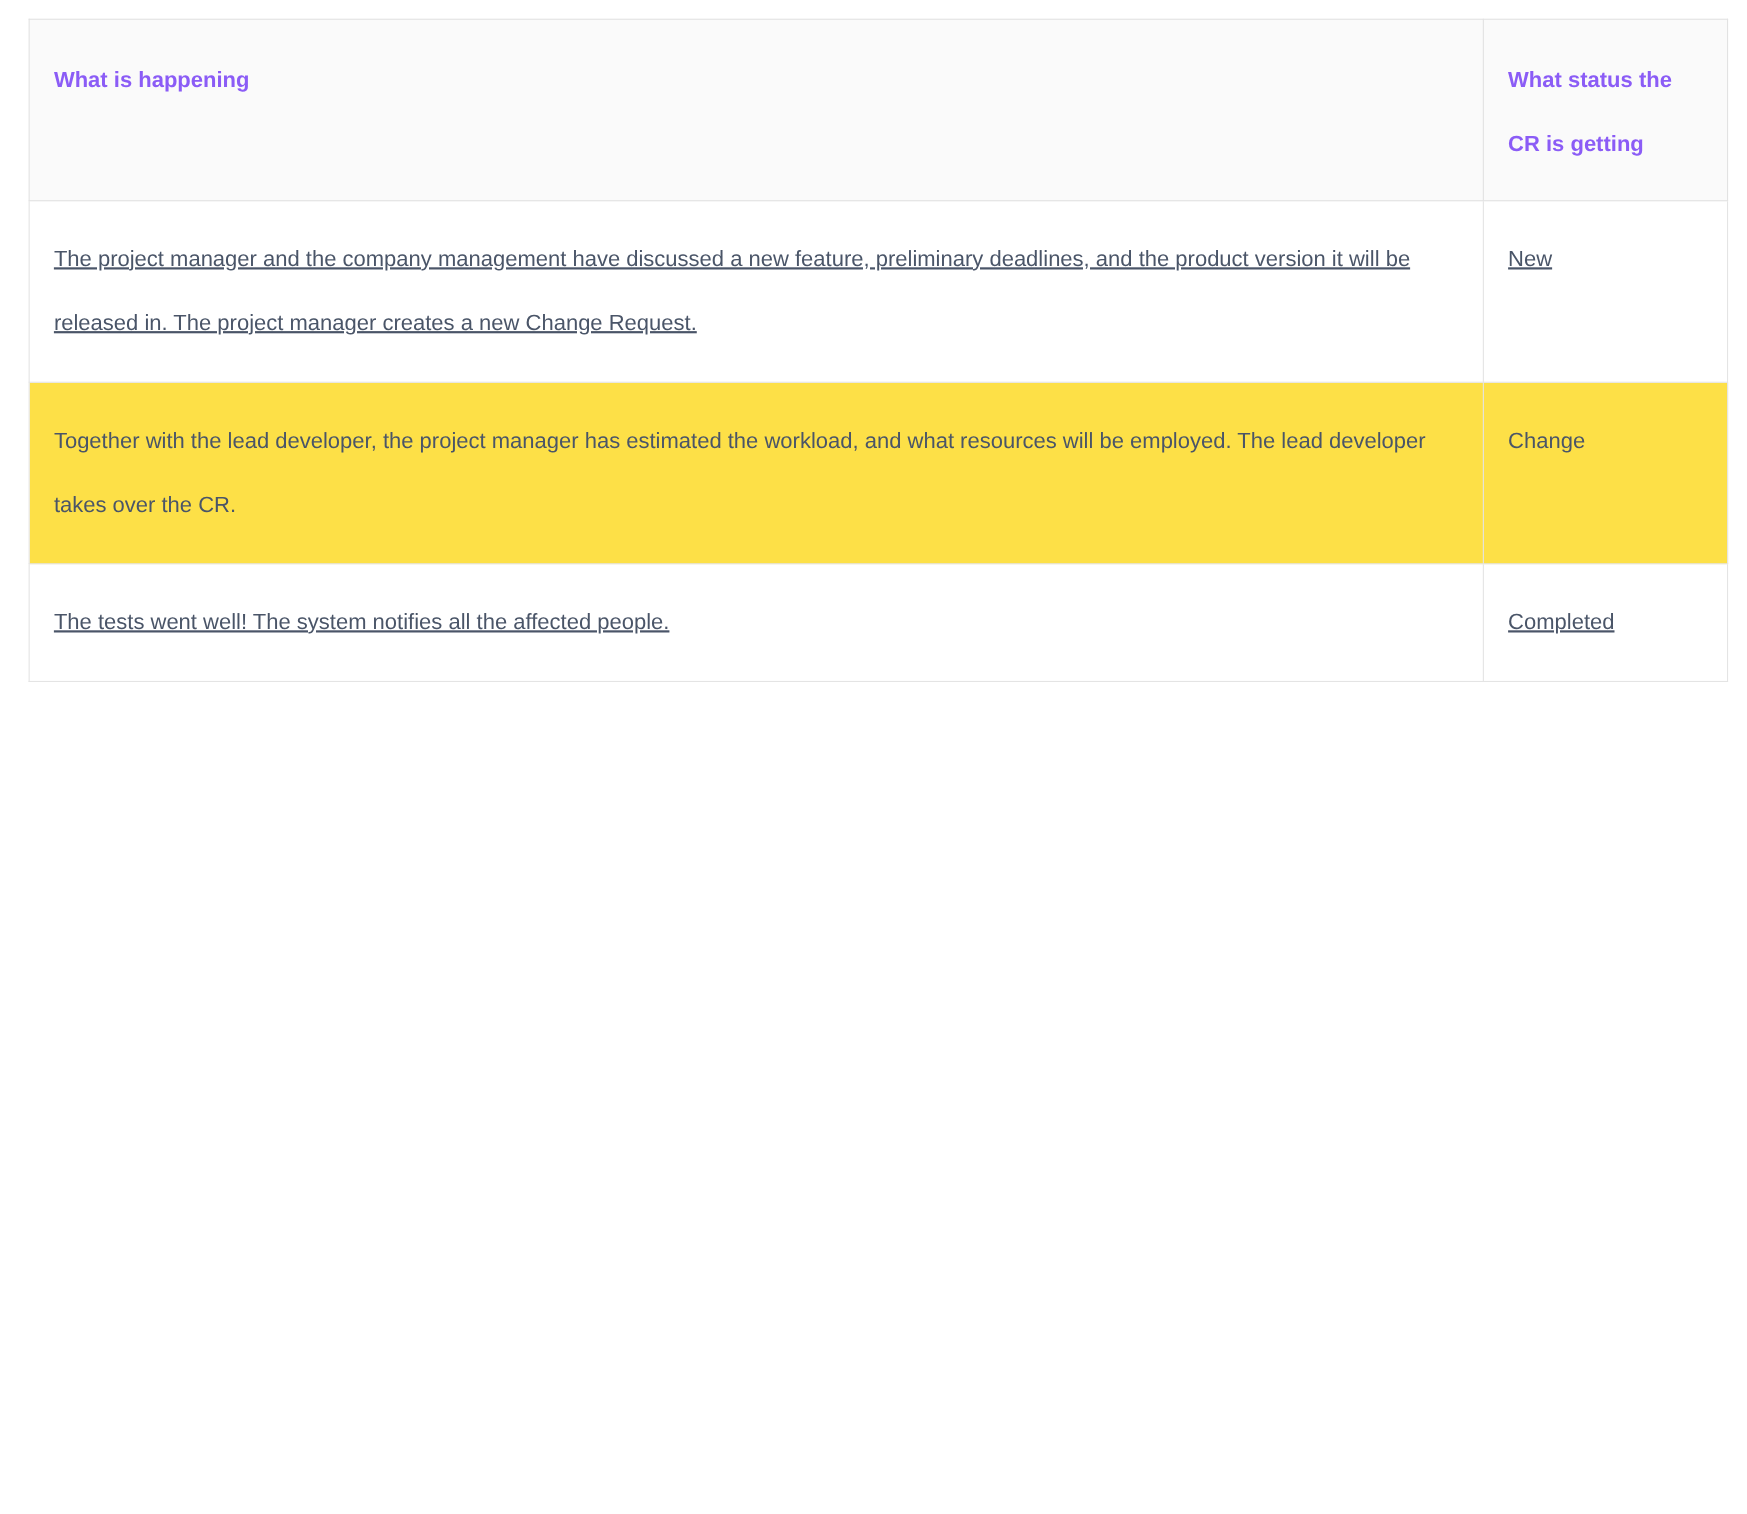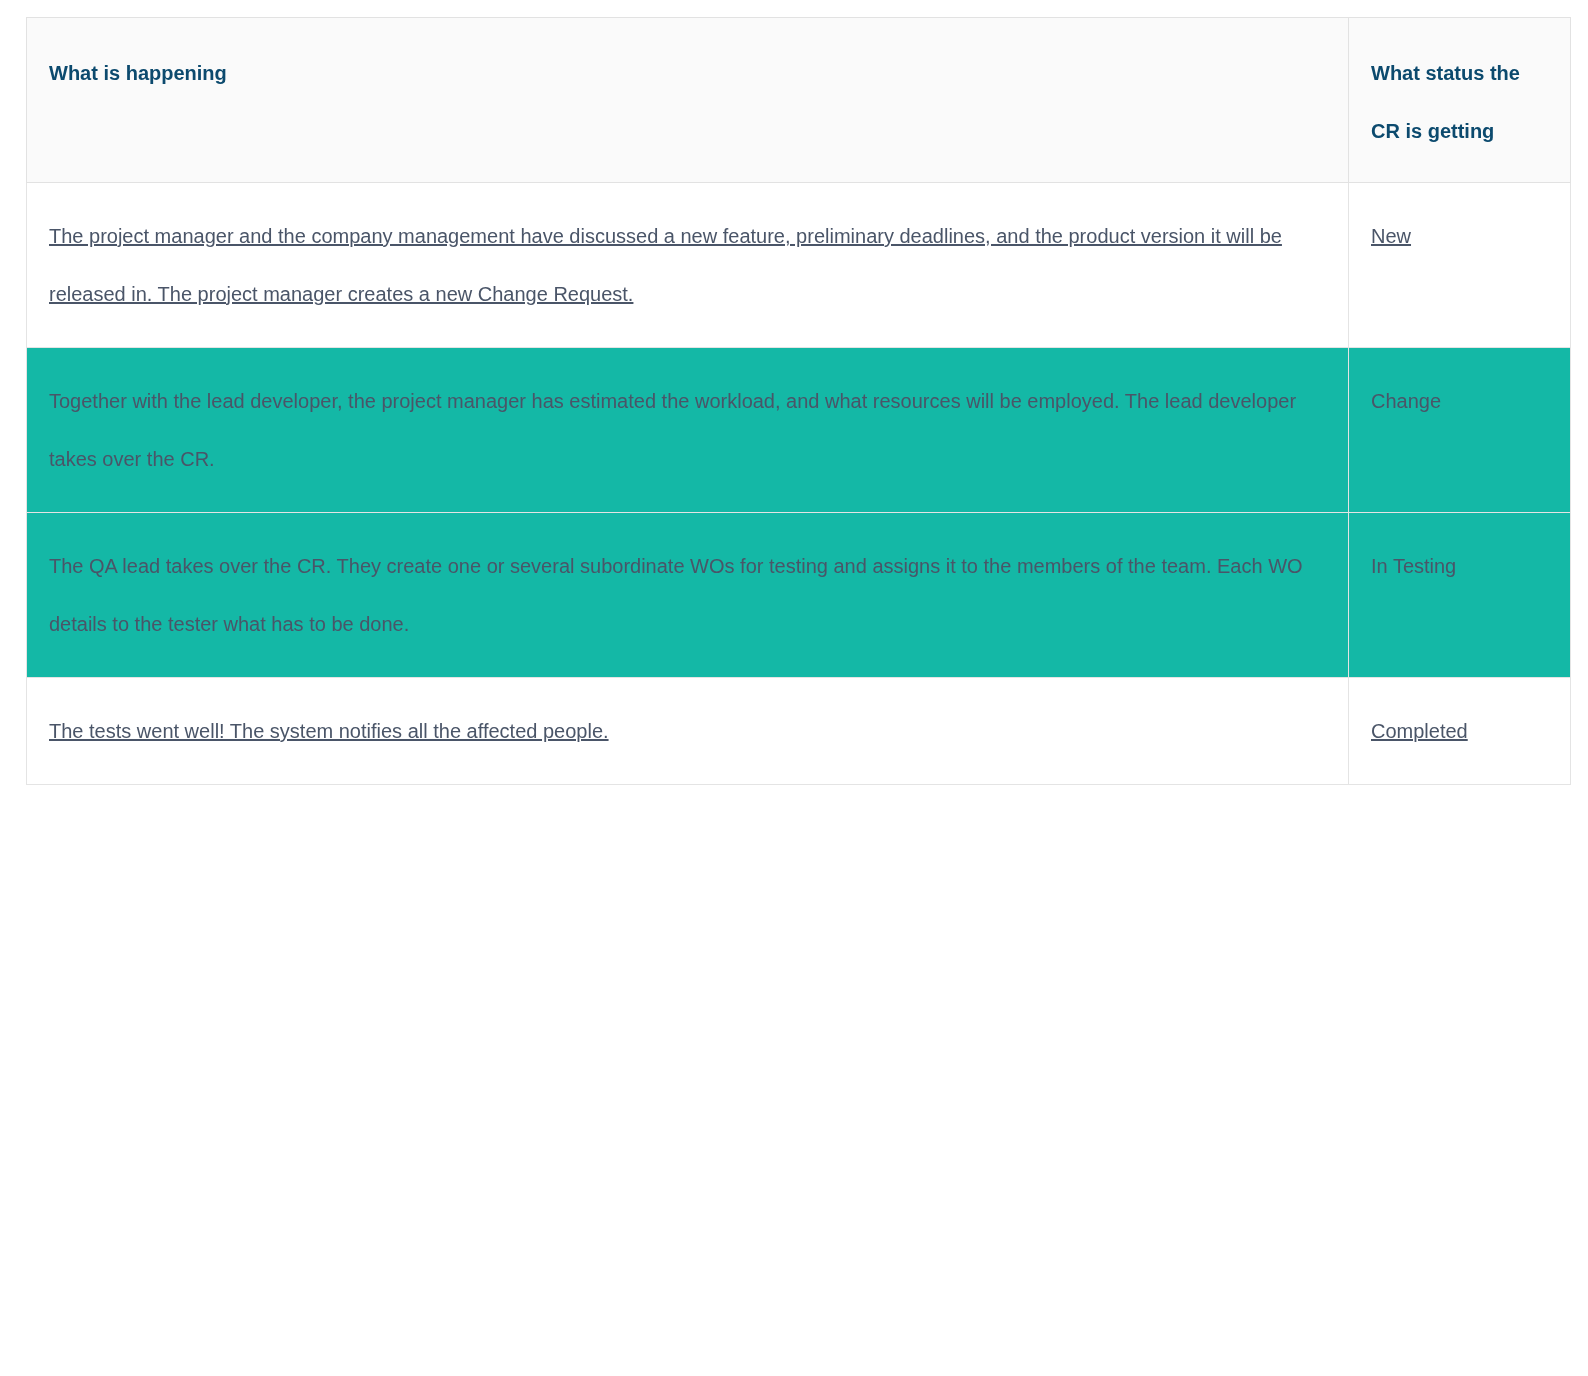--- a/index.html
+++ b/index.html
@@ -38,39 +38,39 @@
 
   thead th {
     border: 1px solid #e2e2e2;
     background: #fafafa;
     text-align: left;
     vertical-align: top;
     padding: 26px 22px 22px 22px;
     font-size: 20px;
     font-weight: bold;
     line-height: 58px;
-    color: #0c4a6e;
+    color: #8b5cf6;
     height: 160px;
     box-sizing: border-box;
   }
 
   tbody td {
     border: 1px solid #e4e4e4;
     text-align: left;
     vertical-align: top;
     padding: 24px 22px 24px 22px;
     font-size: 20px;
     font-weight: normal;
     line-height: 58px;
     color: #4a5568;
     box-sizing: border-box;
   }
 
   tbody tr.row-odd  td { background: #ffffff; text-decoration: underline; }
-  tbody tr.row-even td { background: #14b8a6; }
+  tbody tr.row-even td { background: #fde047; }
 
   td.cell-status { white-space: normal; }
   td.cell-desc   { white-space: normal; }
 </style>
 </head>
 <body>
 
 <div class="table-wrap">
   <table class="cr-table">
     <colgroup>
@@ -85,23 +85,19 @@
     </thead>
     <tbody id="table-body">
         <tr class="row-odd">
           <td class="cell-desc">The project manager and the company management have discussed a new feature, preliminary deadlines, and the product version it will be released in. The project manager creates a new Change Request.</td>
           <td class="cell-status">New</td>
         </tr>
         <tr class="row-even">
           <td class="cell-desc">Together with the lead developer, the project manager has estimated the workload, and what resources will be employed. The lead developer takes over the CR.</td>
           <td class="cell-status">Change</td>
         </tr>
-        <tr class="row-even">
-          <td class="cell-desc">The QA lead takes over the CR. They create one or several subordinate WOs for testing and assigns it to the members of the team. Each WO details to the tester what has to be done.</td>
-          <td class="cell-status">In Testing</td>
-        </tr>
         <tr class="row-odd">
           <td class="cell-desc">The tests went well! The system notifies all the affected people.</td>
           <td class="cell-status">Completed</td>
         </tr>
       </tbody>
   </table>
 </div>
 
 </body></html>

